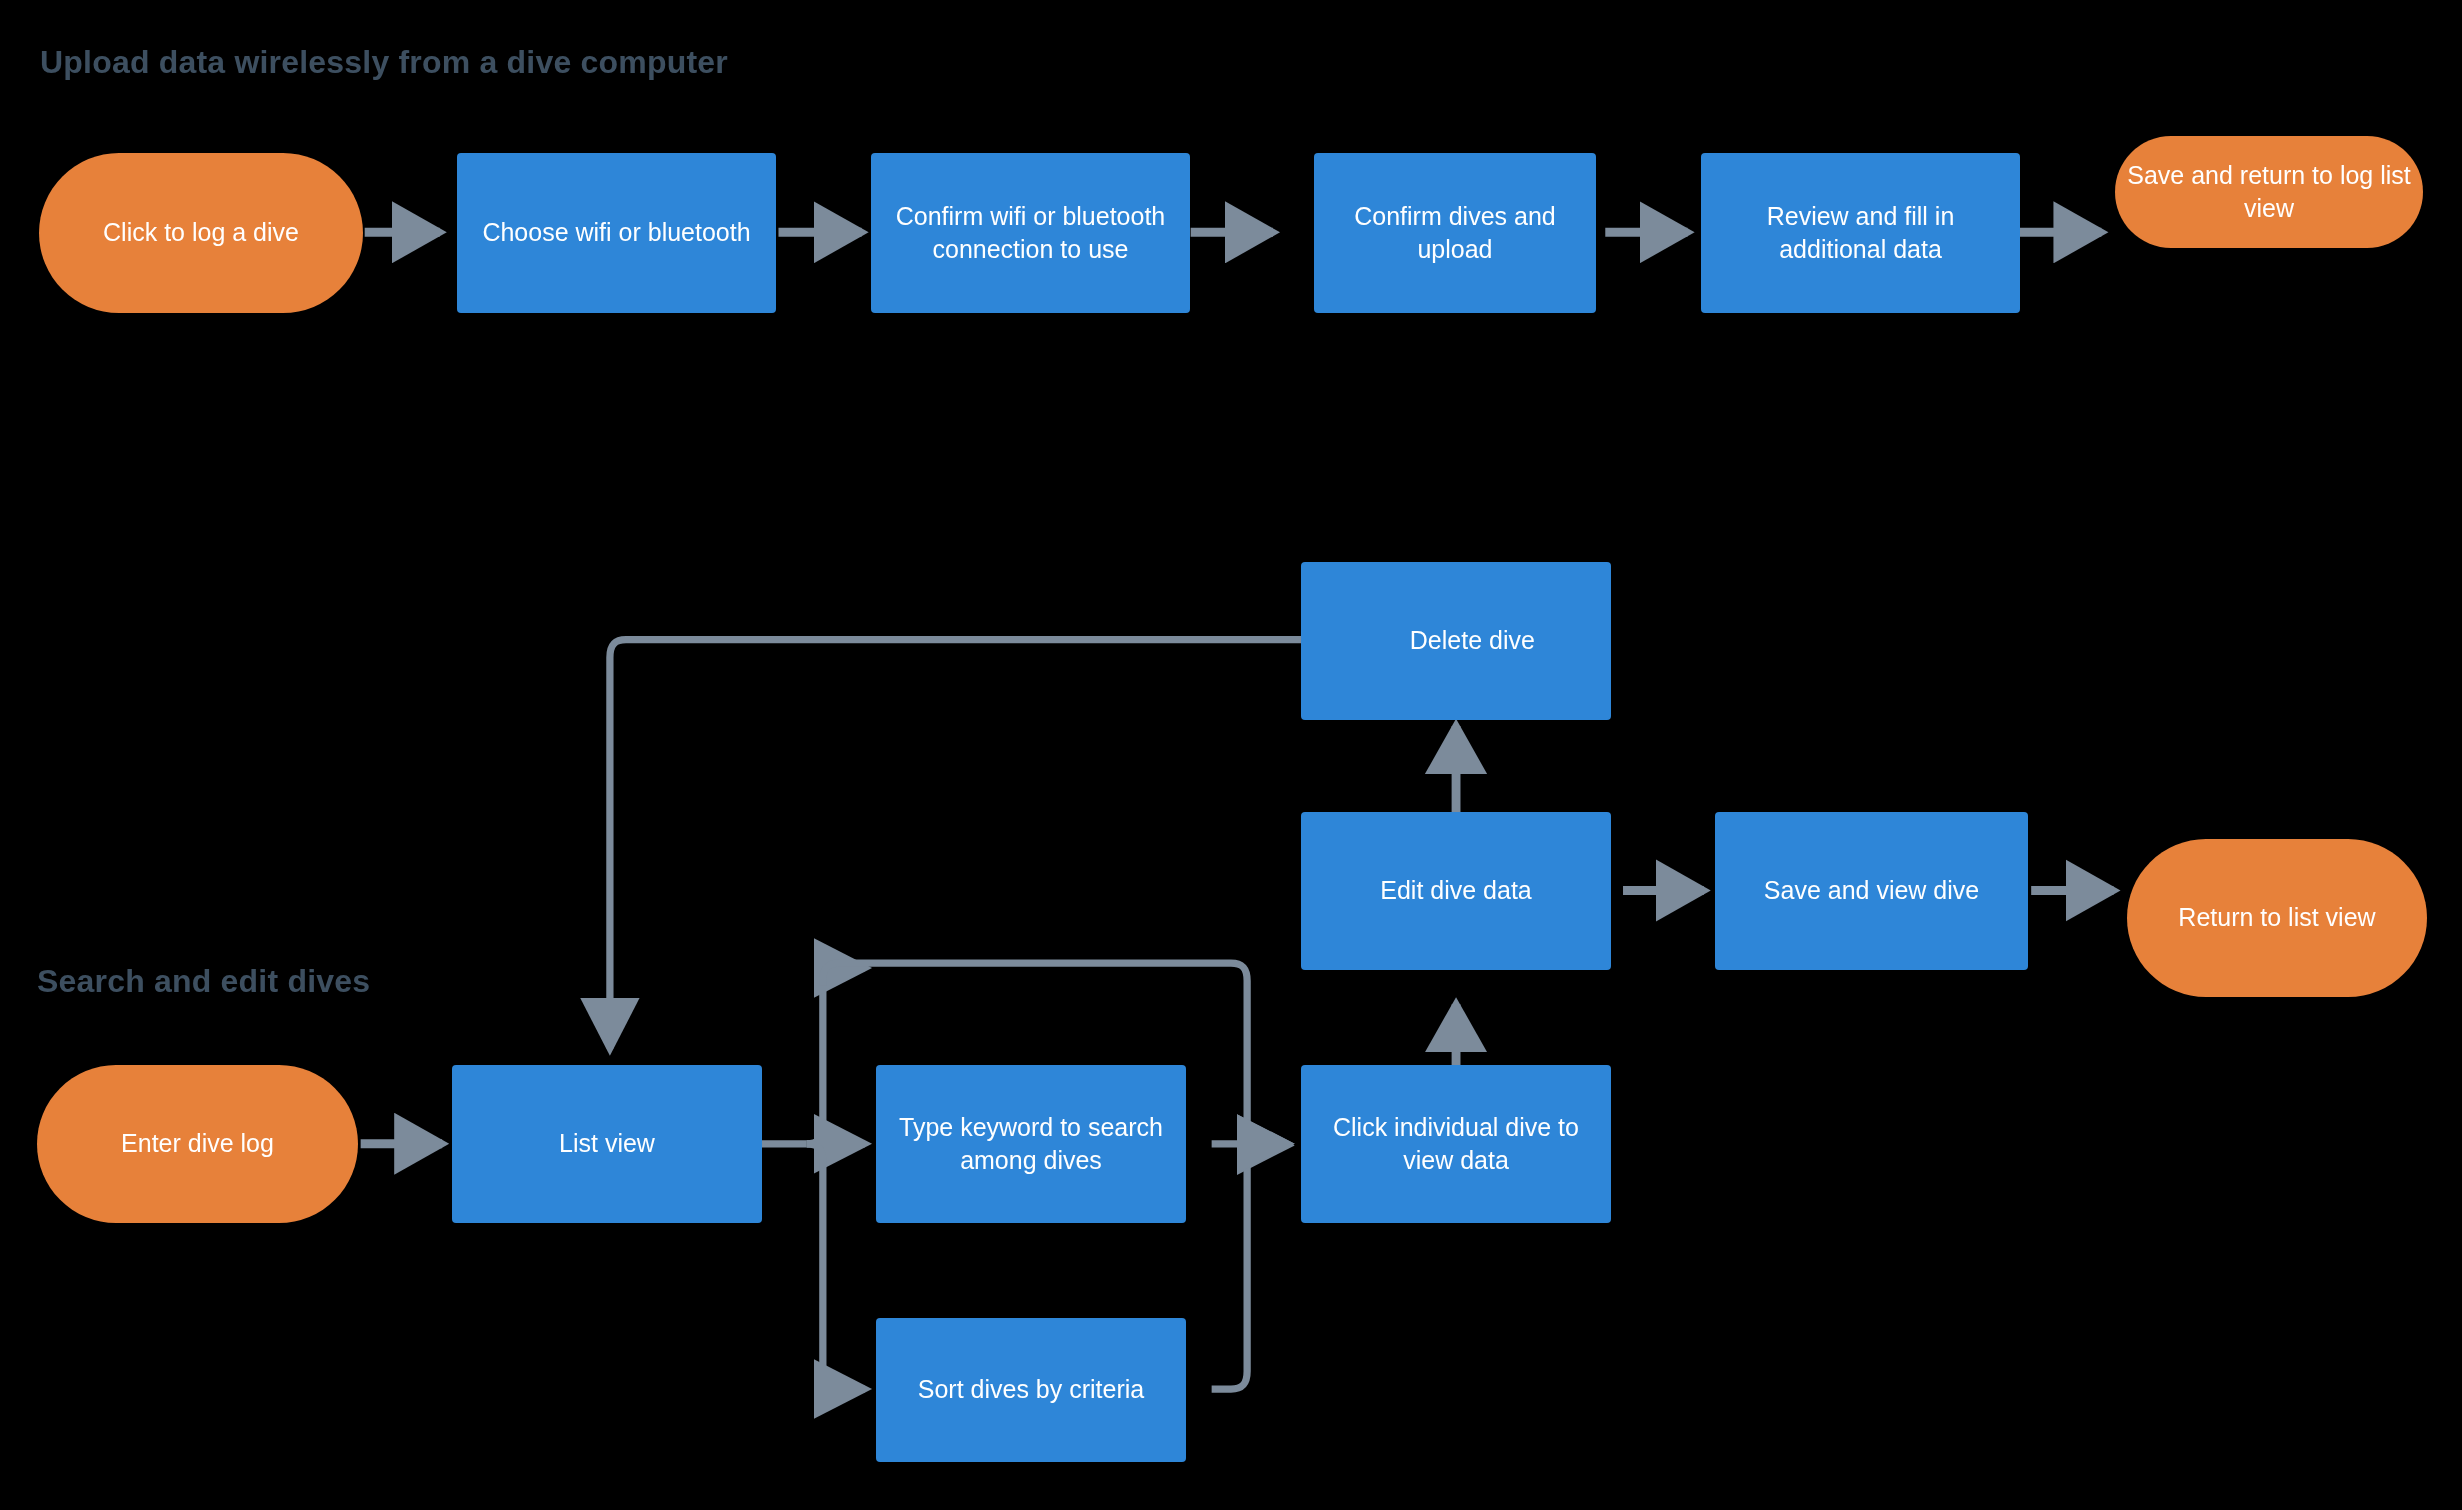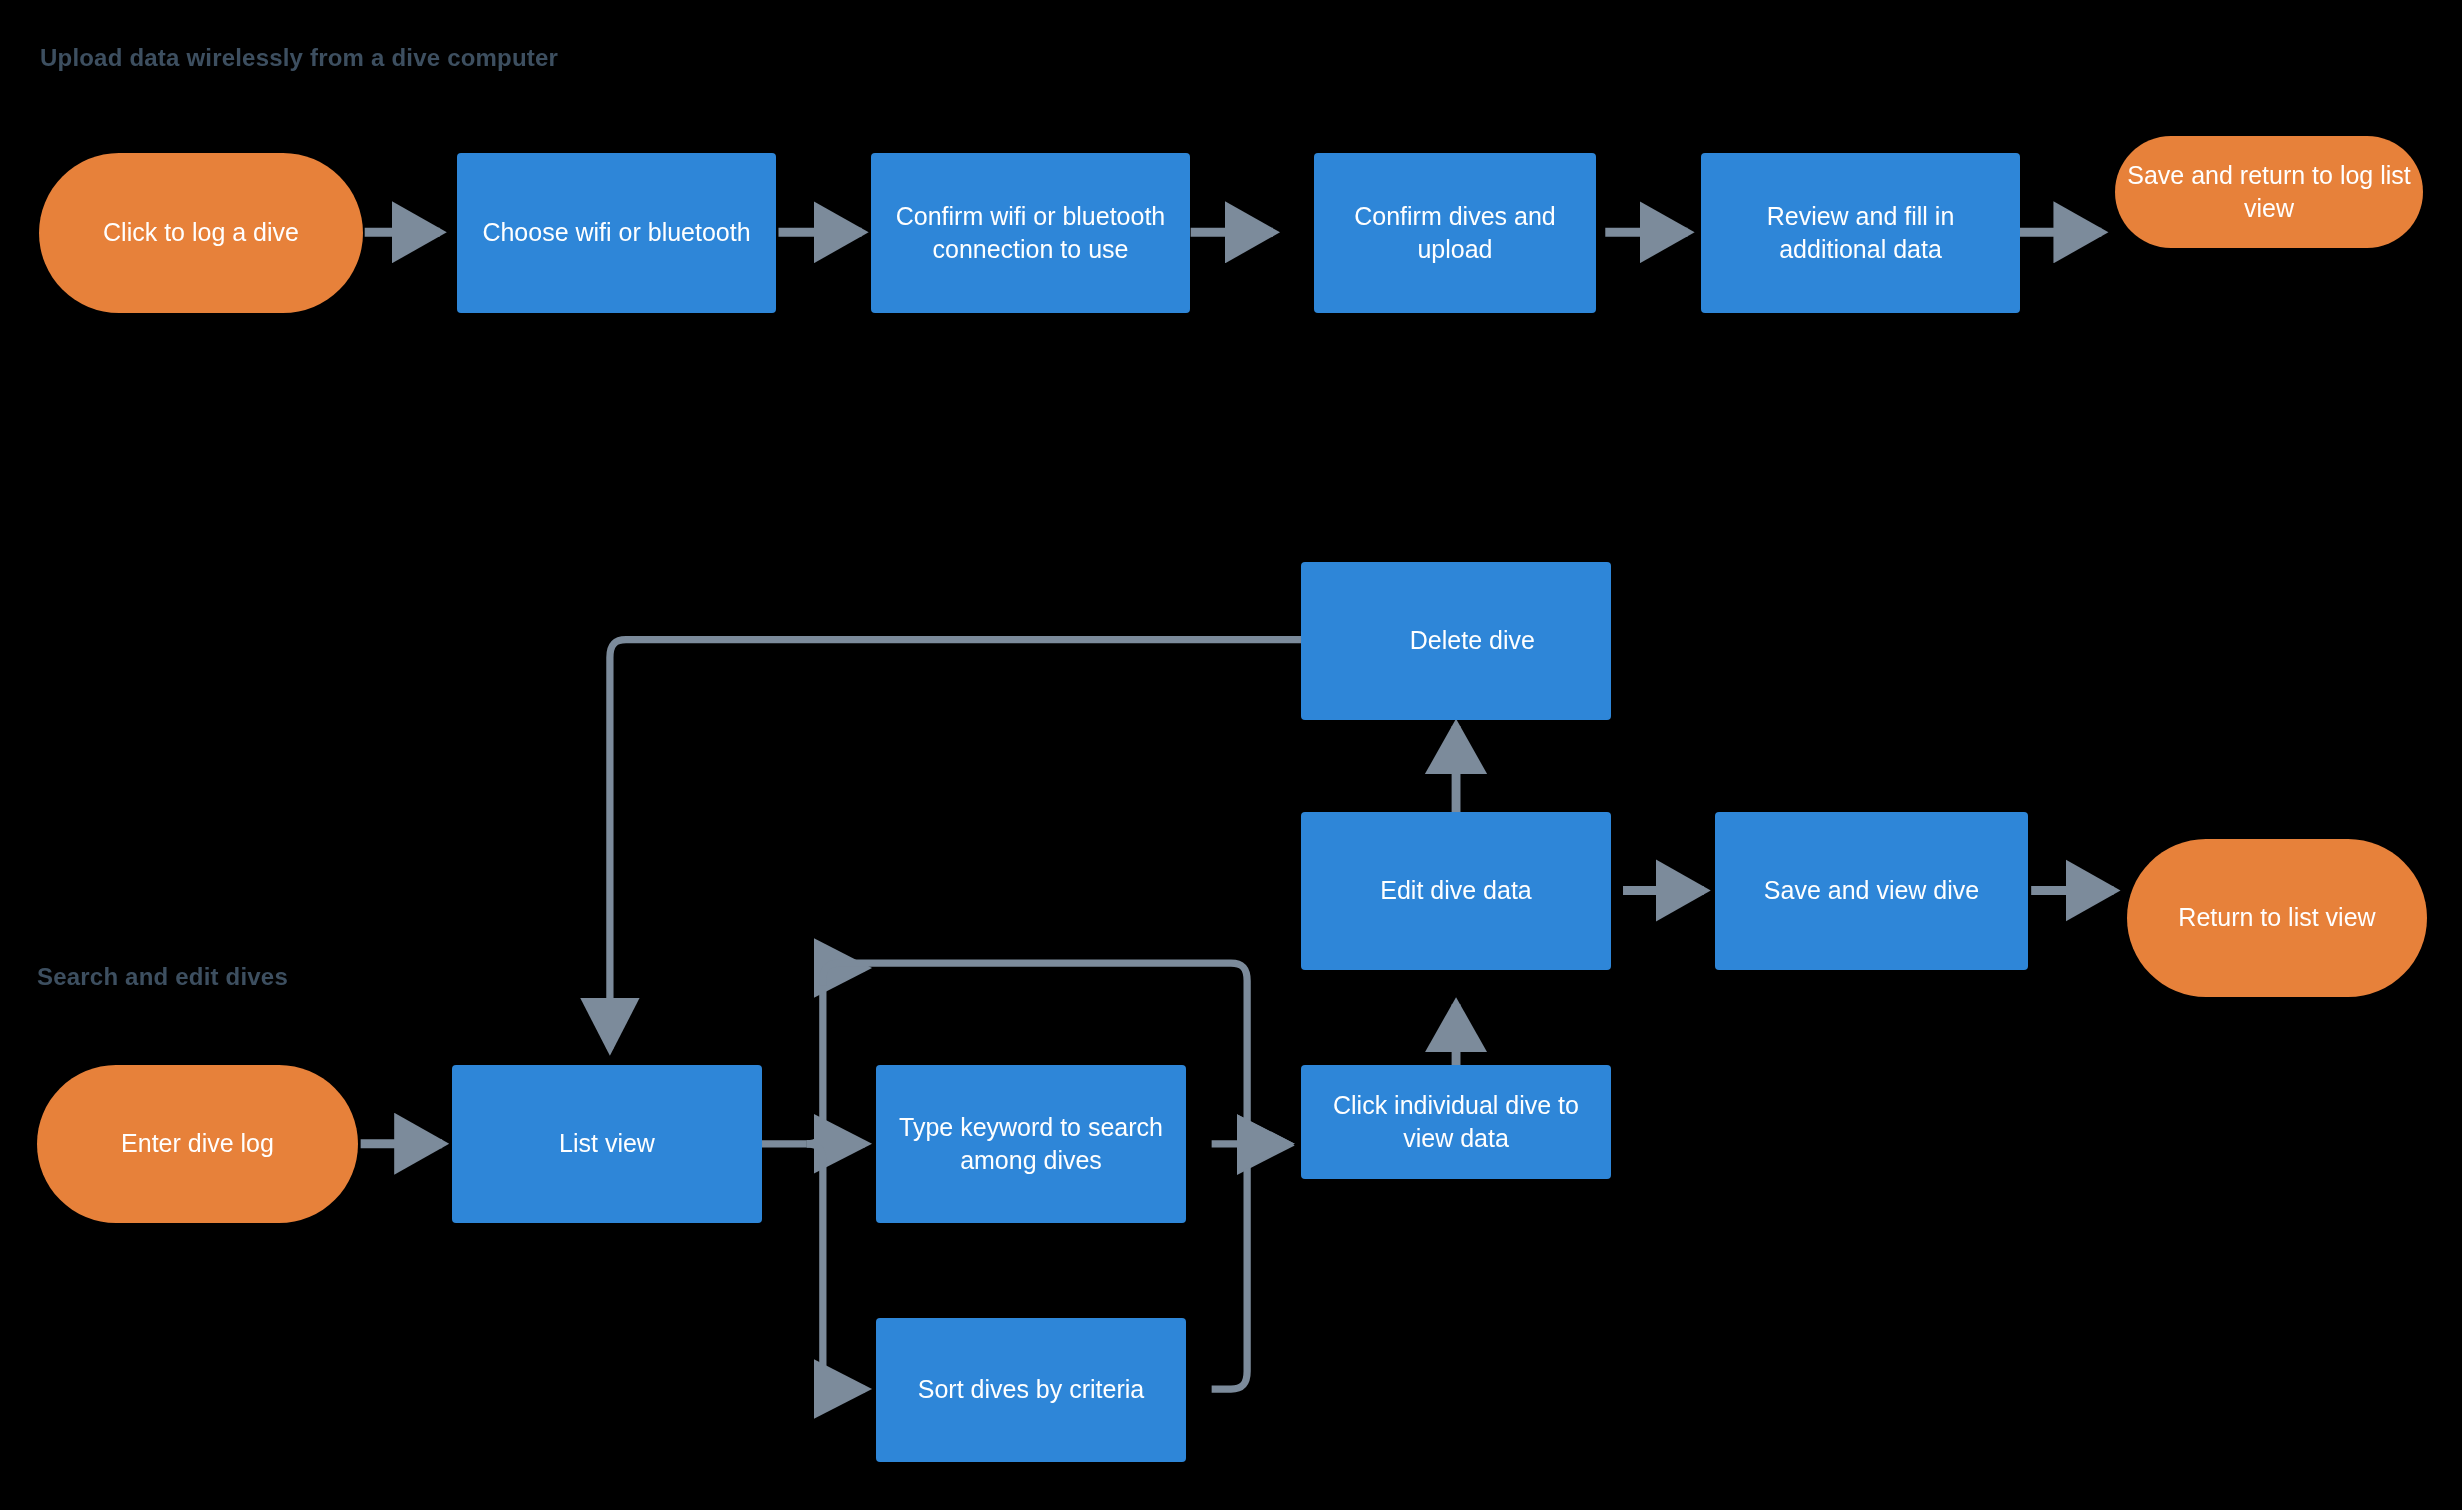--- a/index.html
+++ b/index.html
@@ -13,21 +13,21 @@
 
   svg.wires {
     position: absolute; left: 0; top: 0;
     width: 2462px; height: 1510px;
     pointer-events: none;
   }
 
   .section-title {
     position: absolute;
     color: #3D4F60;
-    font-size: 24px;
+    font-size: 32px;
     font-weight: bold;
     letter-spacing: 0.2px;
     white-space: nowrap;
   }
 
   .node {
     position: absolute;
     display: flex;
     align-items: center;
     justify-content: center;
@@ -156,21 +156,21 @@
   </div>
 
   <div class="node proc" style="left:876px; top:1065px; width:310px; height:158px;">
     <span>Type keyword to search among dives</span>
   </div>
 
   <div class="node proc" style="left:876px; top:1318px; width:310px; height:144px;">
     <span>Sort dives by criteria</span>
   </div>
 
-  <div class="node proc" style="left:1301px; top:1065px; width:310px; height:114px;">
+  <div class="node proc" style="left:1301px; top:1065px; width:310px; height:158px;">
     <span>Click individual dive to view data</span>
   </div>
 
   <div class="node proc" style="left:1301px; top:812px; width:310px; height:158px;">
     <span>Edit dive data</span>
   </div>
 
   <div class="node proc" style="left:1301px; top:562px; width:310px; height:158px;padding-left:44px;">
     <span>Delete dive</span>
   </div>

